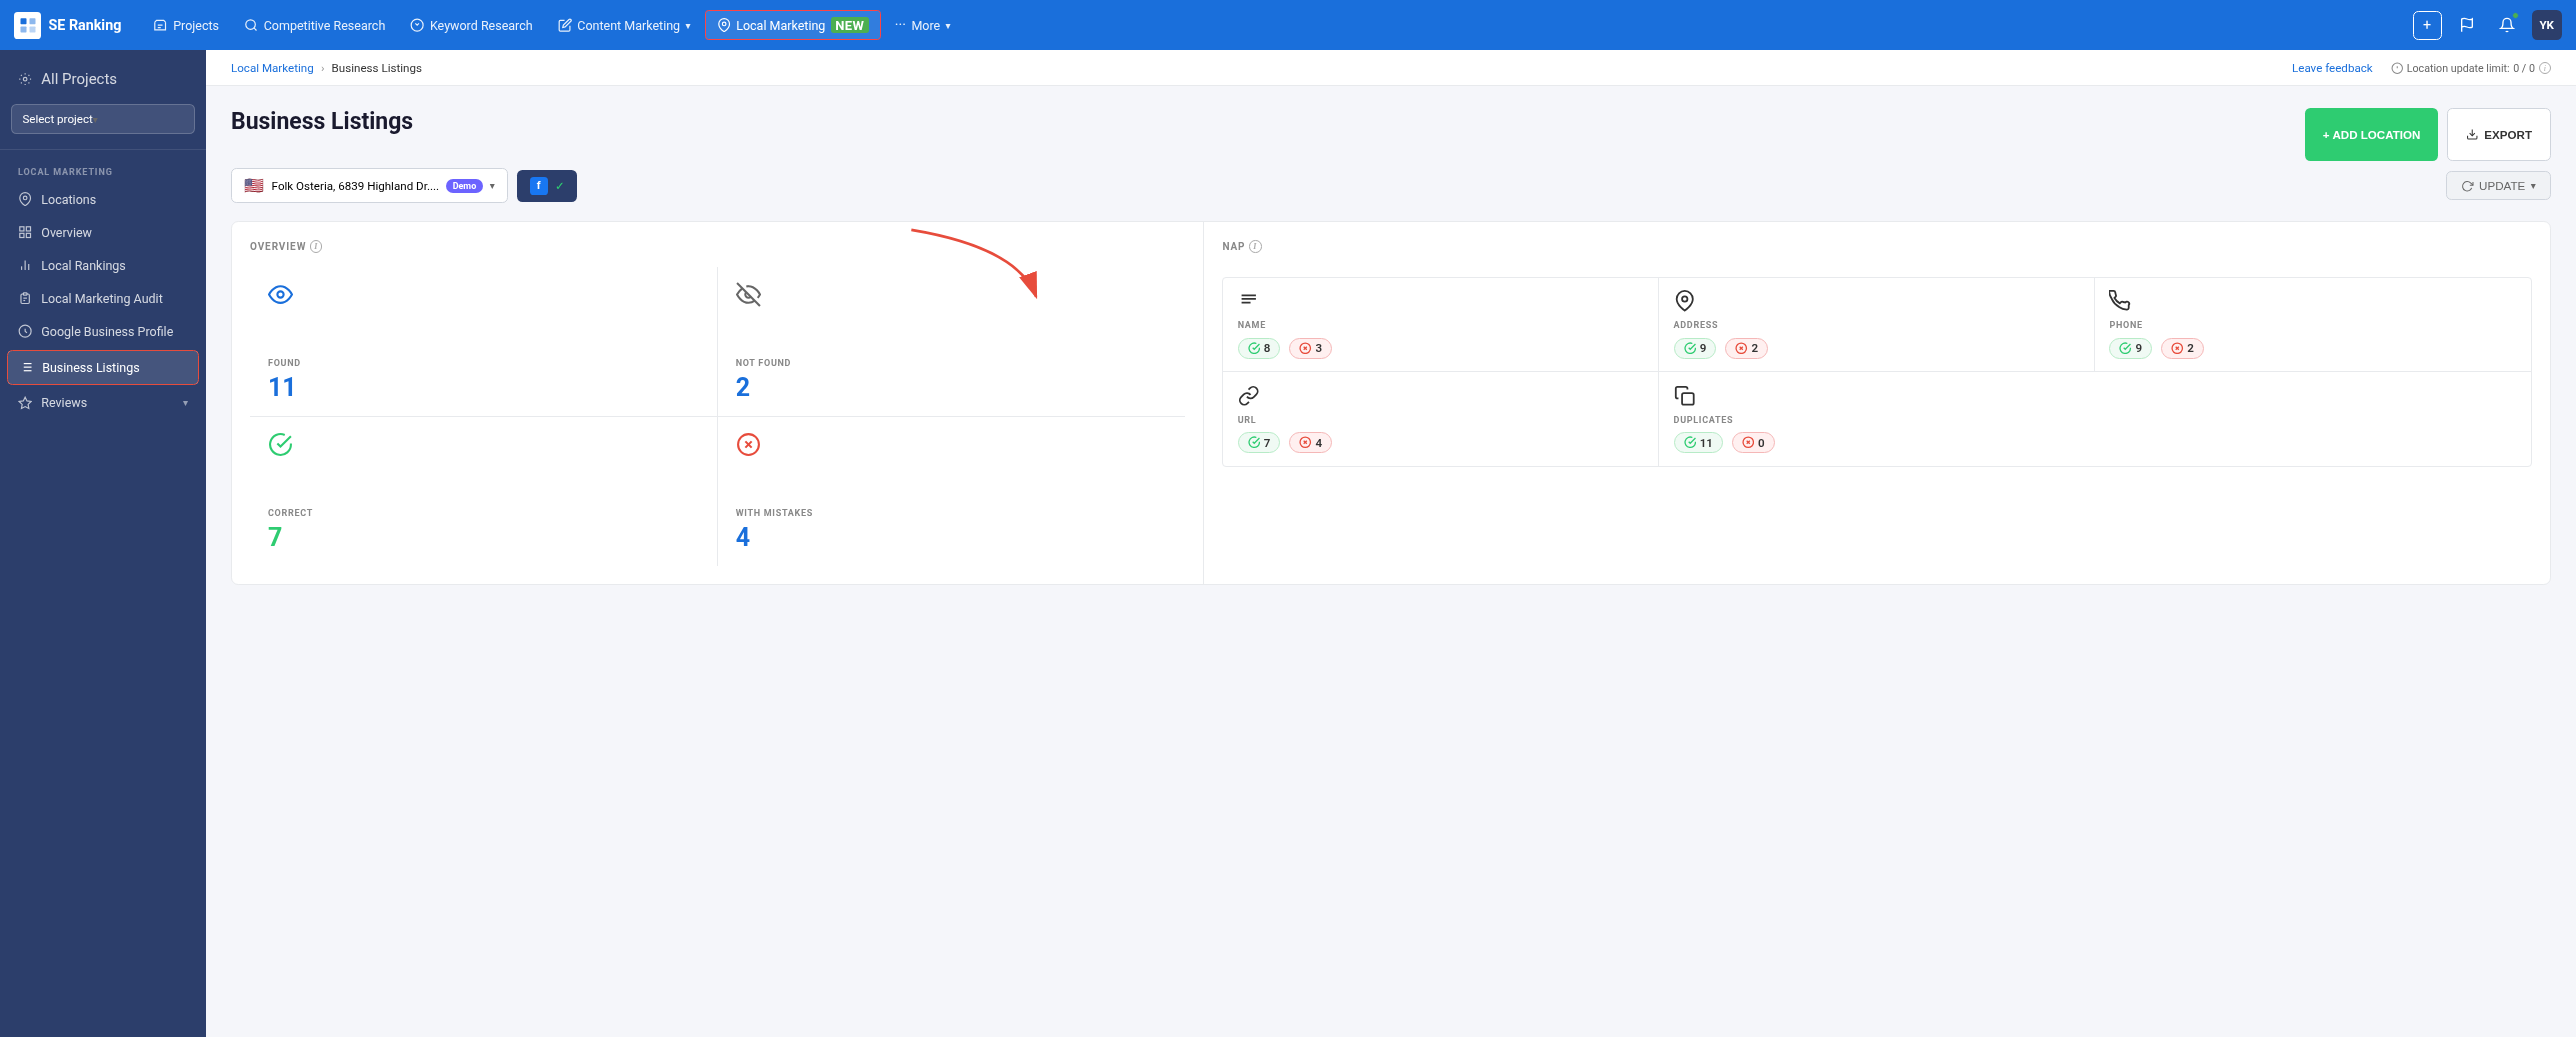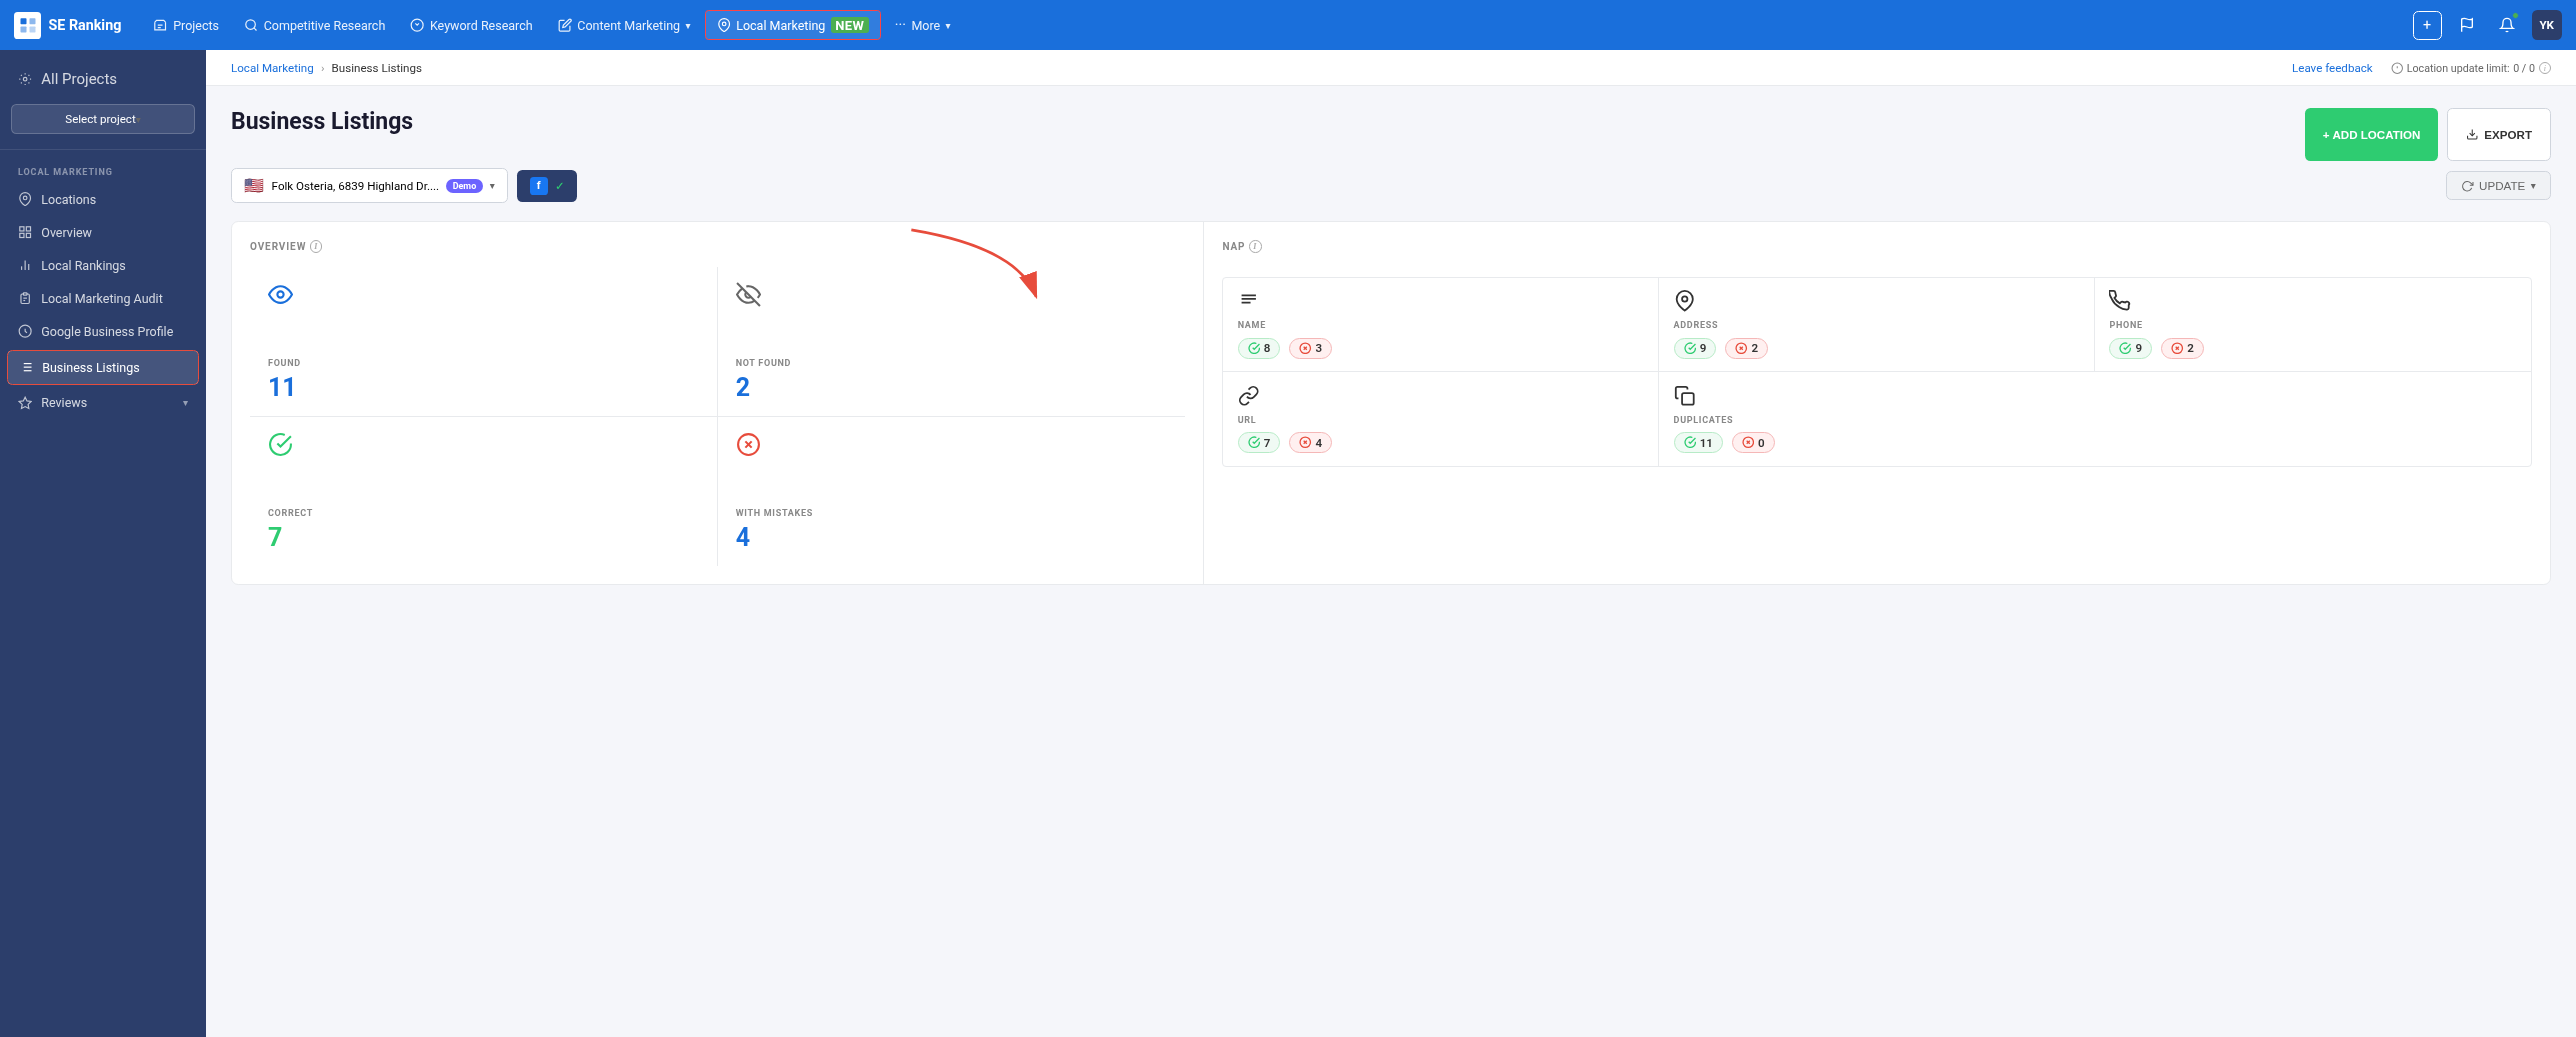--- a/index.html
+++ b/index.html
@@ -170,21 +170,21 @@
     .project-select {
       margin: 7.2px 10.7px;
       background: rgba(255,255,255,0.1);
       border: 0.9px solid rgba(255,255,255,0.2);
       border-radius: 5.4px;
       padding: 7.2px 10.7px;
       color: white;
       font-size: 11.6px;
       display: flex;
       align-items: center;
-      justify-content: center;
+      justify-content: flex-start;
       cursor: pointer;
     }
 
     
     .main-content {
       flex: 1;
       overflow: auto;
       background: #f5f6fa;
     }
 

